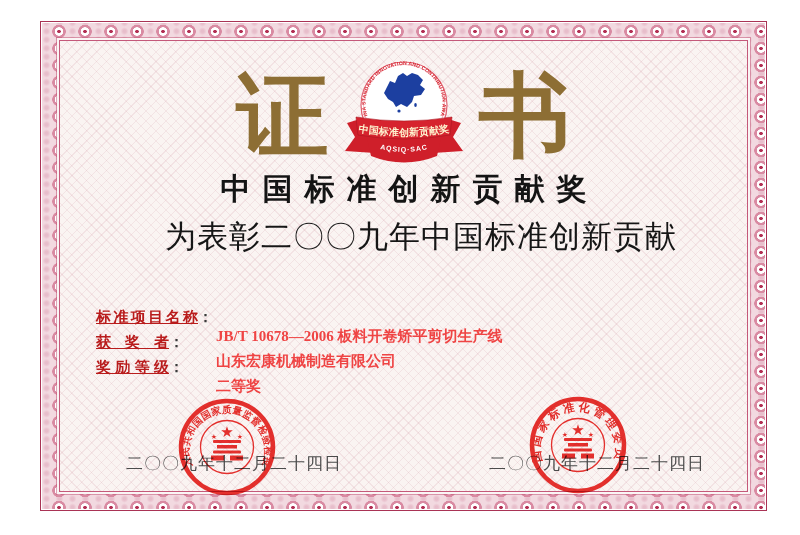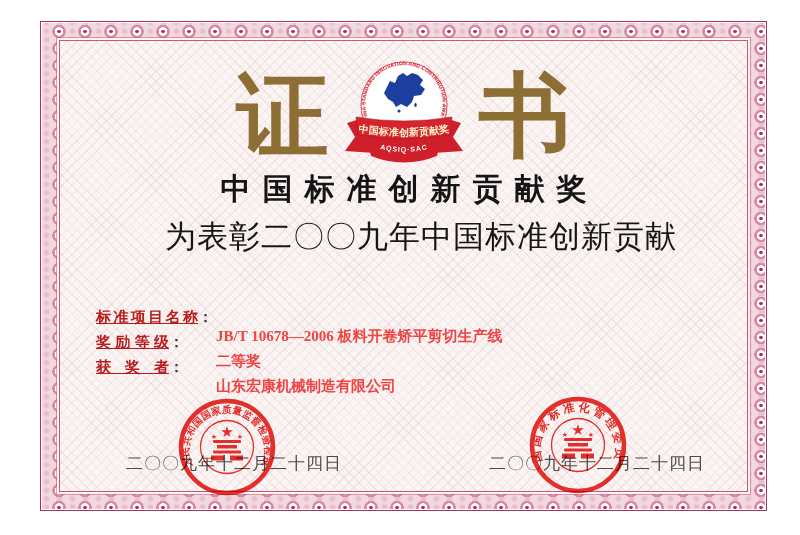--- a/index.html
+++ b/index.html
@@ -130,26 +130,26 @@
     <div class="body-text">
       <div class="indent">为表彰二〇〇九年中国标准创新贡献</div>
     </div>
 
     <div class="fields">
       <div class="frow">
         <span class="lab wide">标准项目名称</span><span class="colon">：</span>
         <span class="val">JB/T 10678—2006 板料开卷矫平剪切生产线</span>
       </div>
       <div class="frow">
+        <span class="lab">获 奖 者</span><span class="colon">：</span>
+        <span class="val">山东宏康机械制造有限公司</span>
+      </div>
+      <div class="frow">
         <span class="lab">奖励等级</span><span class="colon">：</span>
         <span class="val">二等奖</span>
-      </div>
-      <div class="frow">
-        <span class="lab">获 奖 者</span><span class="colon">：</span>
-        <span class="val">山东宏康机械制造有限公司</span>
       </div>
     </div>
 
     <div class="date left">二〇〇九年十二月二十四日</div>
     <div class="date right">二〇〇九年十二月二十四日</div>
 
     <svg class="seal left" viewBox="0 0 100 100">
       <circle cx="50" cy="50" r="46" fill="none" stroke="#e8201d" stroke-width="4.5"></circle>
       <path id="sealPathL" d="M 14,66 A 38,38 0 1 1 86,66" fill="none"></path>
       <text font-size="9.6" font-weight="bold" fill="#e8201d" letter-spacing="0.4" text-anchor="middle">

